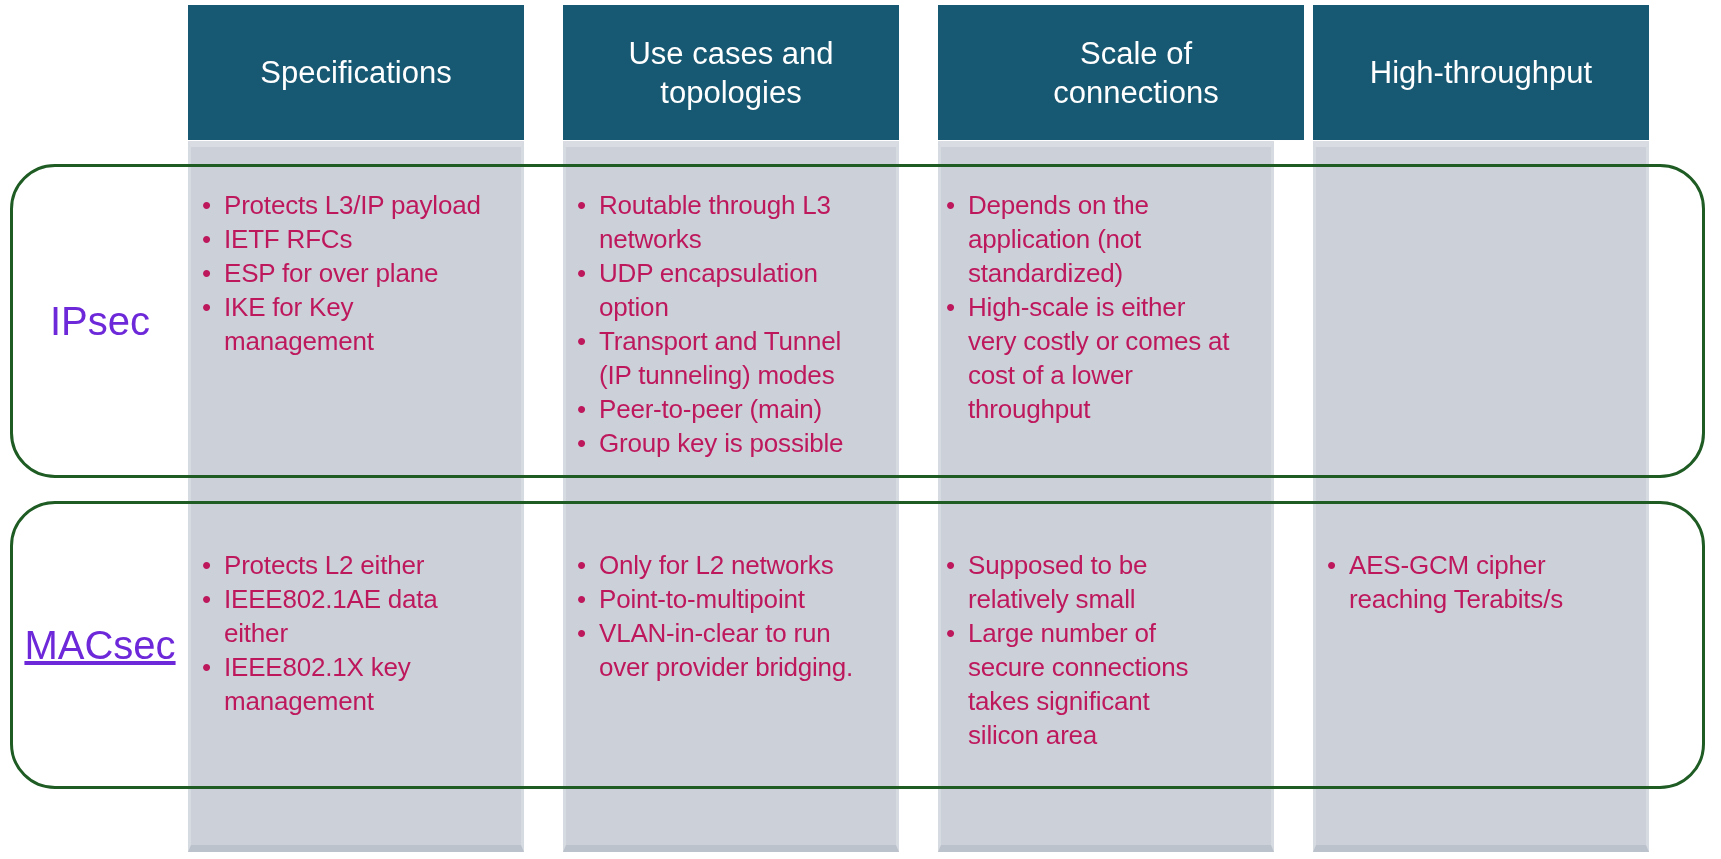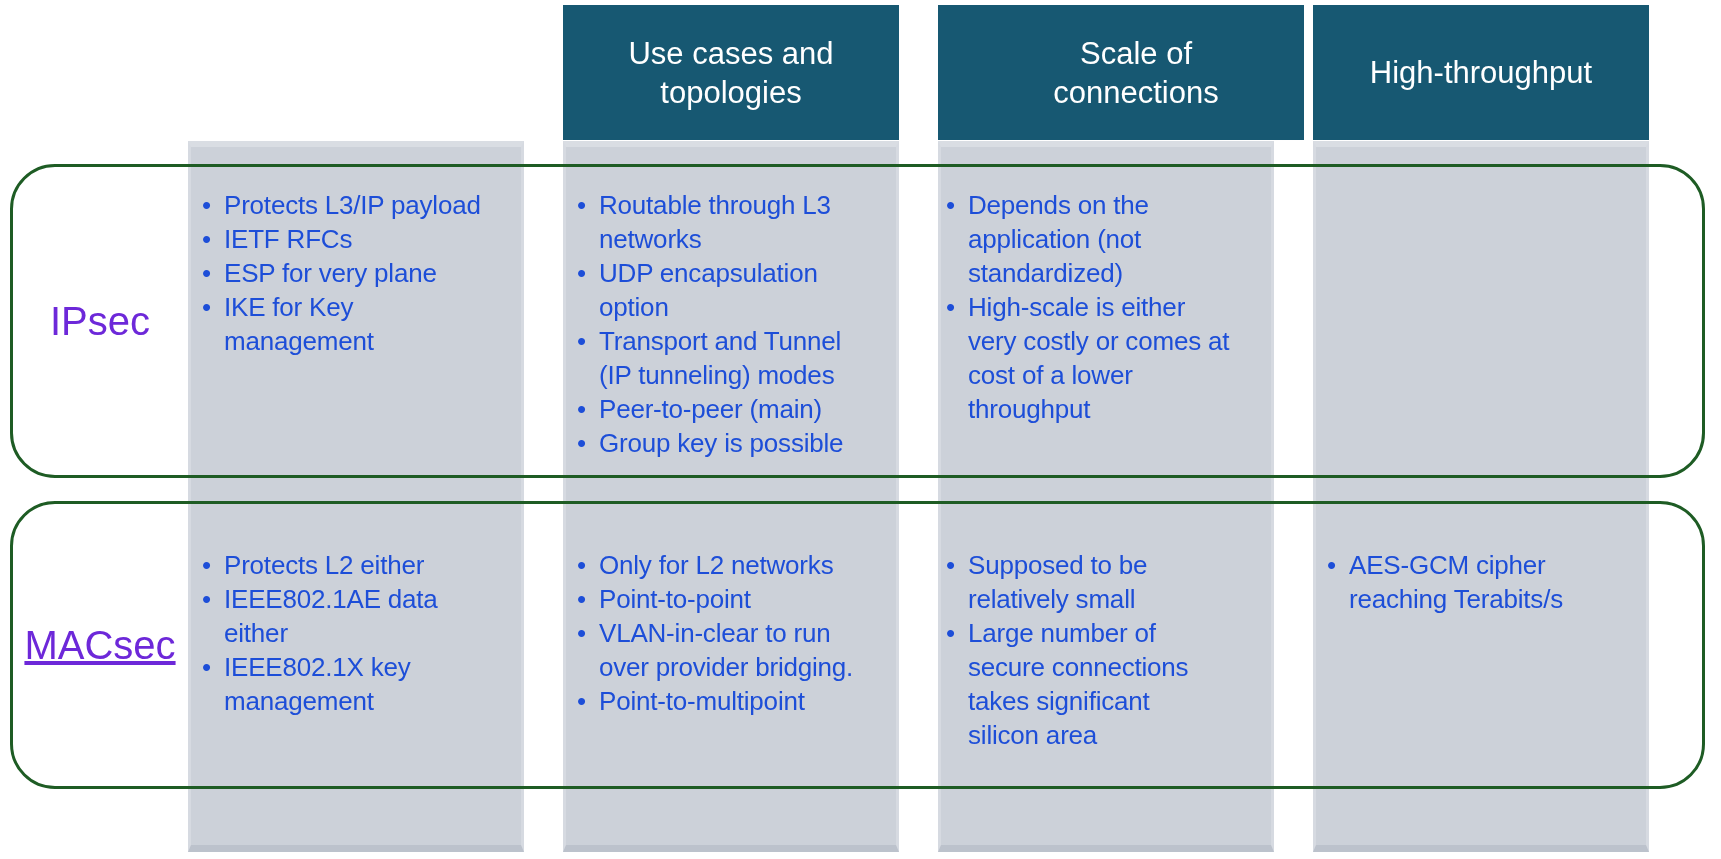--- a/index.html
+++ b/index.html
@@ -82,21 +82,21 @@
 
   
   .cell {
     position: absolute;
     width: 316px;
     list-style: none;
     margin: 0;
     padding: 0;
     font-size: 26px;
     line-height: 34px;
-    color: #1d4ed8;
+    color: #be185d;
     letter-spacing: -0.2px;
   }
   .cell li {
     position: relative;
     padding-left: 24px;
     white-space: pre-line;
   }
   .cell li::before {
     content: "\2022";
     position: absolute;
@@ -115,36 +115,37 @@
 </head>
 <body>
 
 <div id="canvas">
 
   <div class="col-body col-1"></div>
   <div class="col-body col-2"></div>
   <div class="col-body col-3"></div>
   <div class="col-body col-4"></div>
 
+  <div class="col-header col-1">Specifications</div>
   <div class="col-header col-2">Use cases and
 topologies</div>
   <div class="col-header col-3">Scale of
 connections</div>
   <div class="col-header col-4">High-throughput</div>
 
   <div class="row-outline row-ipsec"></div>
   <div class="row-outline row-macsec"></div>
 
   <div class="row-label ipsec">IPsec</div>
   <div class="row-label macsec">MACsec</div>
 
   <ul class="cell r-ipsec c-1">
       <li>Protects L3/IP payload</li>
       <li>IETF RFCs</li>
-      <li>ESP for very plane</li>
+      <li>ESP for over plane</li>
       <li>IKE for Key
 management</li>
     </ul>
   <ul class="cell r-ipsec c-2">
       <li>Routable through L3
 networks</li>
       <li>UDP encapsulation
 option</li>
       <li>Transport and Tunnel
 (IP tunneling) modes</li>
@@ -163,24 +164,23 @@
 
   <ul class="cell r-macsec c-1">
       <li>Protects L2 either</li>
       <li>IEEE802.1AE data
 either</li>
       <li>IEEE802.1X key
 management</li>
     </ul>
   <ul class="cell r-macsec c-2">
       <li>Only for L2 networks</li>
-      <li>Point-to-point</li>
+      <li>Point-to-multipoint</li>
       <li>VLAN-in-clear to run
 over provider bridging.</li>
-      <li>Point-to-multipoint</li>
     </ul>
   <ul class="cell r-macsec c-3">
       <li>Supposed to be
 relatively small</li>
       <li>Large number of
 secure connections
 takes significant
 silicon area</li>
     </ul>
   <ul class="cell r-macsec c-4">

